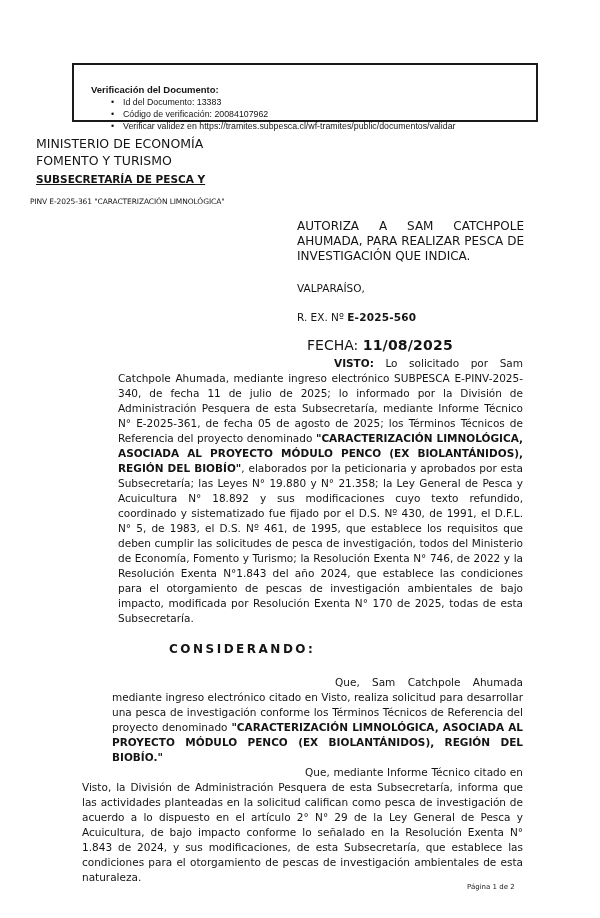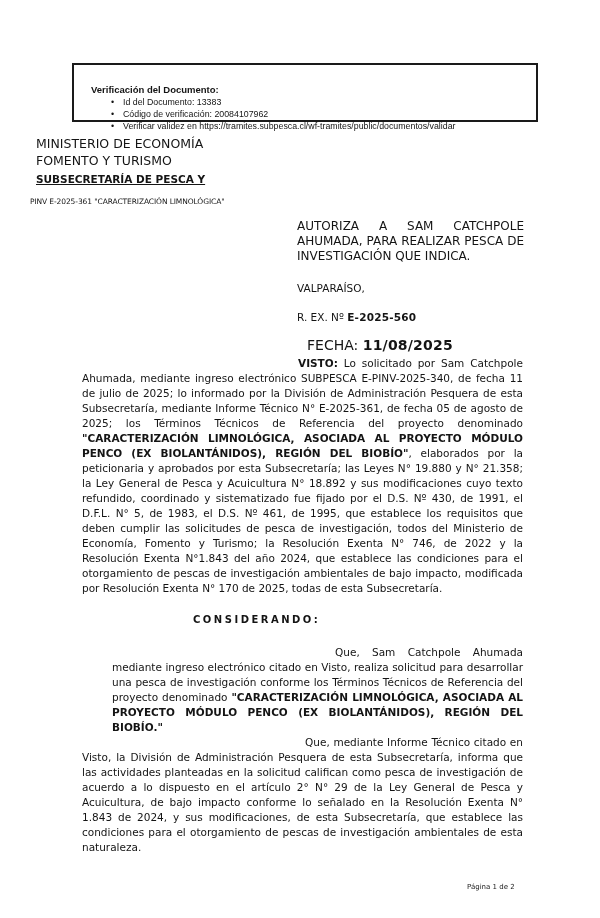--- a/index.html
+++ b/index.html
@@ -25,22 +25,22 @@
   .reference  { position:absolute; top:197px; left:30px; font-size:7.5px; letter-spacing:-0.1px; }
   
   .subject  { position:absolute; top:219px; left:297px; width:227px; font-size:12px; line-height:15px; text-align:justify; }
   .city     { position:absolute; top:282px; left:297px; font-size:10.5px; }
   .resline  { position:absolute; top:311px; left:297px; font-size:10.5px; }
   .dateline { position:absolute; top:337px; left:307px; font-size:14px; }
   .resline b, .dateline b { letter-spacing:0.2px; }
   
   .body-flow { position:absolute; top:356px; left:82px; width:441px; font-size:10.5px; line-height:15px; }
   .para  { margin:0; text-align:justify; }
-  .visto { text-indent:216px; }
-  .cons-heading { margin-top:16px; margin-left:111px; font-weight:bold; font-size:10px; line-height:15px; letter-spacing:2.5px; }
+  .visto { text-indent:216px;margin-left:36px; }
+  .cons-heading { margin-top:16px; margin-left:87px; font-weight:bold; font-size:12px; line-height:15px; letter-spacing:2.5px; }
   .c1 { margin-top:18px; text-indent:223px;margin-left:30px; }
   .c2 { margin-top:0; text-indent:223px; }
   
   .page-footer { position:absolute; top:883px; left:467px; font-size:7px; color:#222222; }
 </style>
 </head>
 <body>
 
 <div class="page">
 

